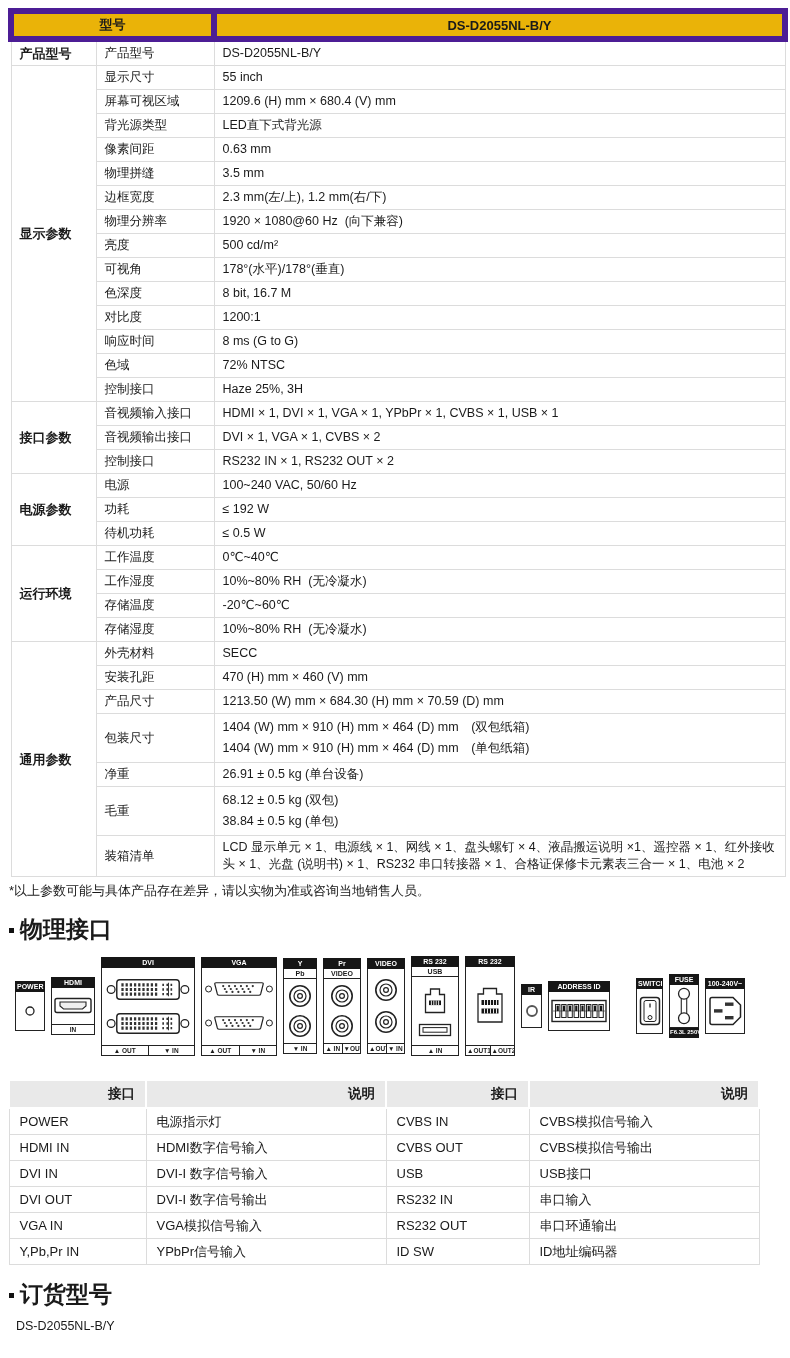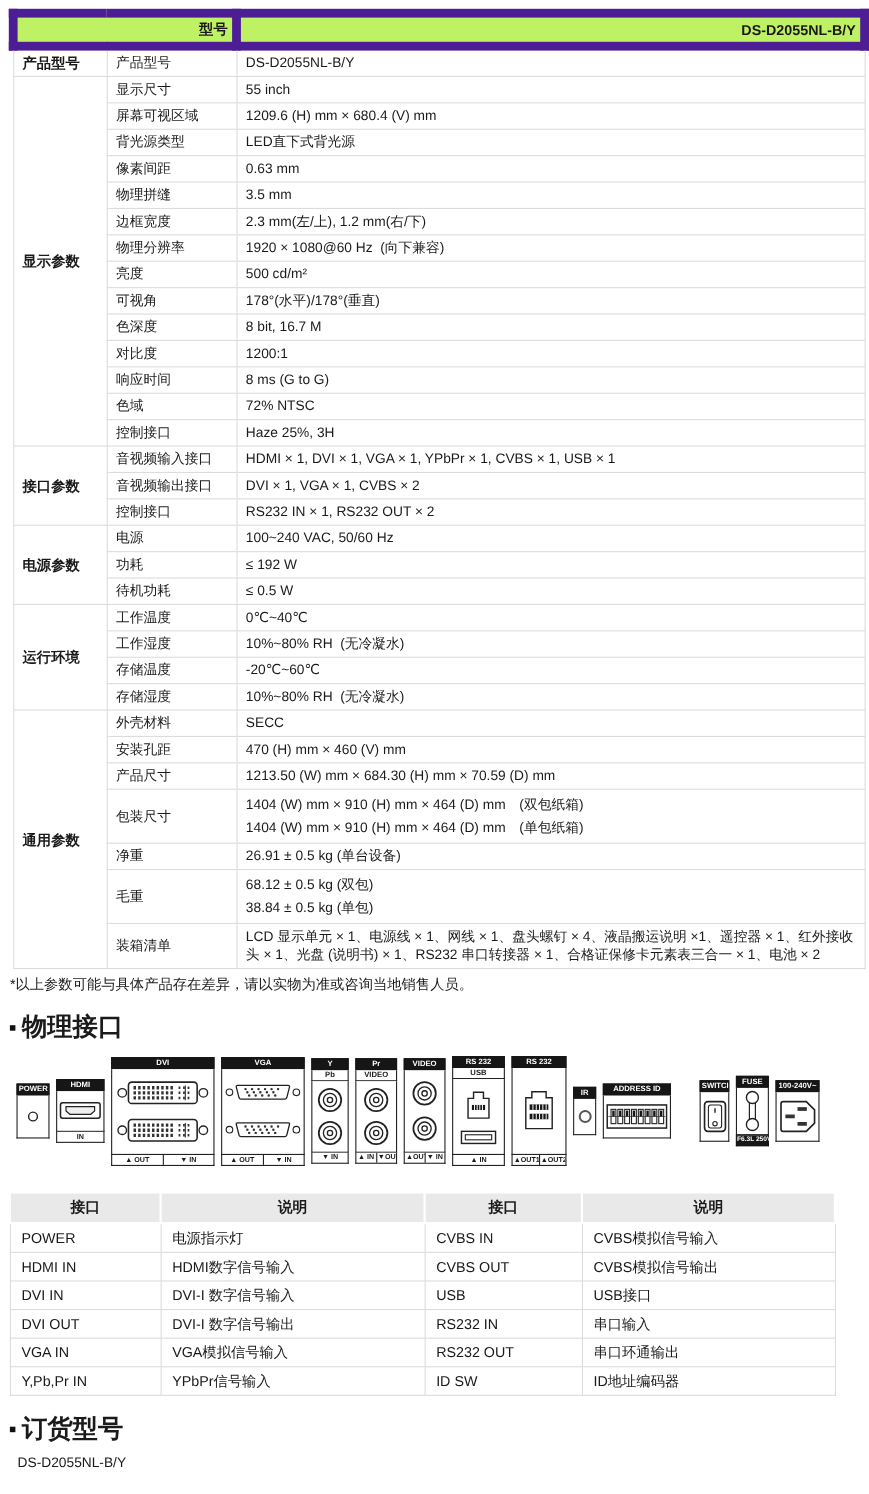--- a/index.html
+++ b/index.html
@@ -7,22 +7,22 @@
   body {
     width: 790px; height: 1358px; overflow: hidden;
     font-family: "Liberation Sans", "DejaVu Sans", sans-serif;
     color: #1a1a1a; font-size: 12.5px;
   }
   .page { padding: 8px; }
 
   
   table.spec { border-collapse: collapse; width: 774px; table-layout: fixed; }
   table.spec th {
-    background: #bef264; border: 8px solid #4c1d95;
-    font-size: 13px; font-weight: bold; text-align: right;
+    background: #eab308; border: 6px solid #4c1d95;
+    font-size: 13px; font-weight: bold; text-align: center;
     height: 23px; padding: 2px 4px;
   }
   table.spec td {
     border: 1px solid #dcdcdc; background: #fff;
     padding: 3px 8px; line-height: 17px; vertical-align: middle;
     overflow: hidden;
   }
   td.sec-cell { font-weight: bold; padding-left: 10px; font-size: 13px; }
   td.param-cell { padding-left: 10px; }
   td.value-cell { white-space: pre-wrap; }
@@ -62,21 +62,21 @@
   .b-dvi{width:94px;height:99px}  .b-vga{width:76px;height:99px}
   .b-ypb{width:34px;height:96px}  .b-prvideo{width:38px;height:96px}
   .b-video{width:38px;height:96px}.b-rs232usb{width:48px;height:100px}
   .b-rs232{width:50px;height:100px}.b-ir{width:21px;height:44px}
   .b-addr{width:62px;height:50px} .b-switch{width:27px;height:56px;margin-left:20px}
   .b-fuse{width:30px;height:64px} .b-ac{width:40px;height:56px}
 
   
   table.io { border-collapse: collapse; width: 750px; table-layout: fixed; margin-top: 20px; font-size: 13px; }
   table.io th {
-    background:#e9e9e9; border:2px solid #fff; font-weight:bold; text-align:center;
+    background:#e9e9e9; border:2px solid #fff; font-weight:bold; text-align:right;
     padding: 4px 10px; height: 25px; font-size: 13.5px;
   }
   table.io td { border:1px solid #dcdcdc; padding: 4px 10px; height: 26px; line-height: 17px; }
 </style>
 </head>
 <body>
 
 <svg width="0" height="0" style="position:absolute" aria-hidden="true">
   <defs>
     <g id="g-dvi">

